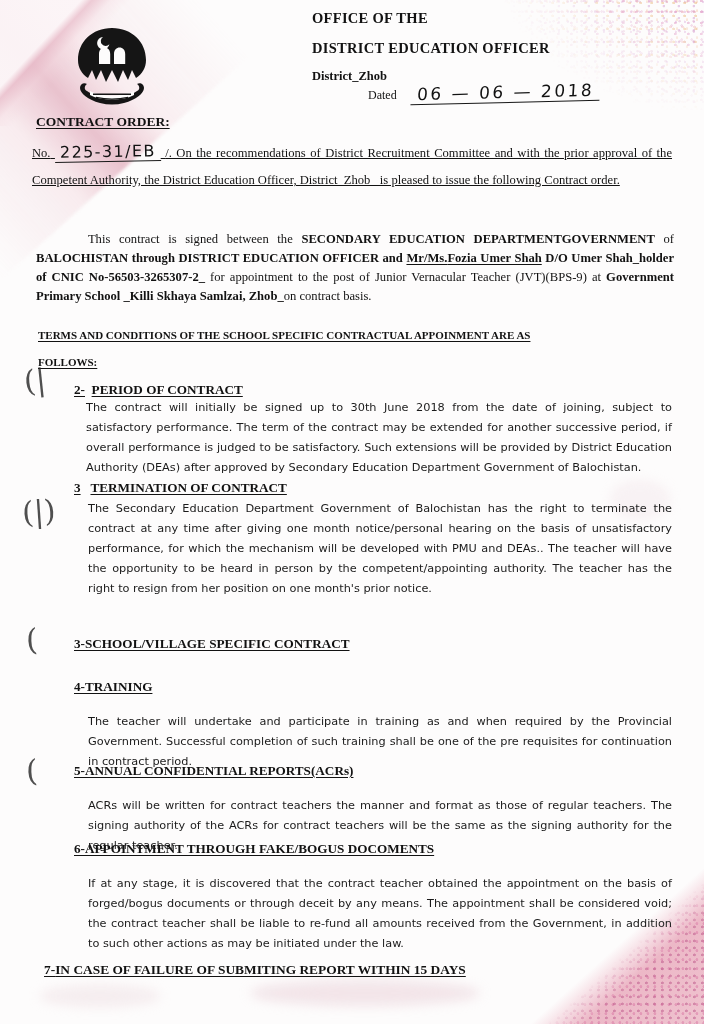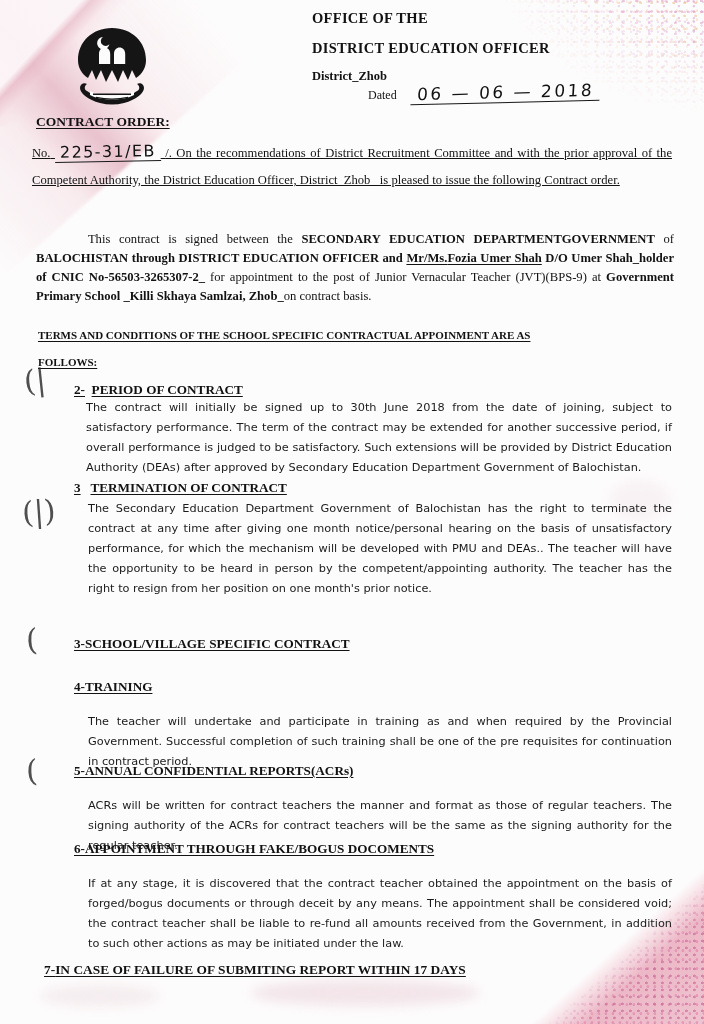--- a/index.html
+++ b/index.html
@@ -361,17 +361,17 @@
 
   <div class="sec" style="left:74px;top:841px;width:598px;">
     <div class="sec-h">
       <span>6-</span><span>APPOINTMENT THROUGH FAKE/BOGUS DOCOMENTS</span>
     </div>
     <div class="sec-b gap" style="padding-left:14px;">If at any stage, it is discovered that the contract teacher obtained the appointment on the basis of forged/bogus documents or through deceit by any means. The appointment shall be considered void; the contract teacher shall be liable to re-fund all amounts received from the Government, in addition to such other actions as may be initiated under the law.</div>
   </div>
 
   <div class="sec" style="left:44px;top:962px;width:620px;">
     <div class="sec-h" style="font-size:13.4px;">
-      <span>7-</span><span>IN CASE OF FAILURE OF SUBMITING REPORT WITHIN 17 DAYS</span>
+      <span>7-</span><span>IN CASE OF FAILURE OF SUBMITING REPORT WITHIN 15 DAYS</span>
     </div>
   </div>
 
 </div>
 
 </body></html>

